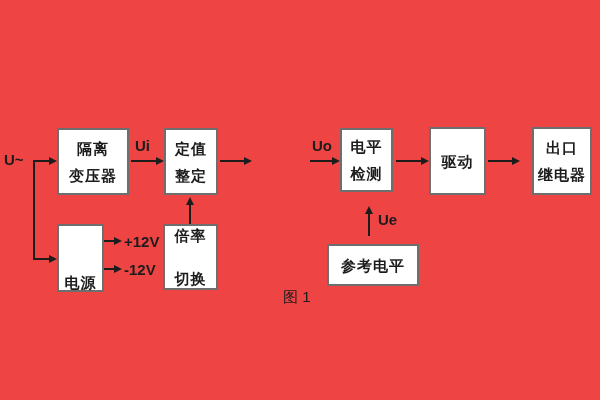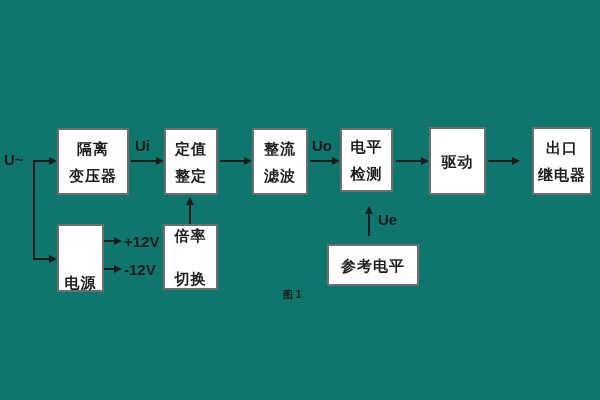--- a/index.html
+++ b/index.html
@@ -4,21 +4,21 @@
 <style>
   html, body {
     margin: 0;
     padding: 0;
     background: #ffffff;
   }
   #canvas {
     position: relative;
     width: 600px;
     height: 400px;
-    background: #0f766e;
+    background: #ef4444;
     font-family: "Liberation Sans", sans-serif;
     color: #1c1c1c;
     overflow: hidden;
   }
   .box {
     position: absolute;
     box-sizing: border-box;
     border: 2px solid #6e6e6e;
     background: #ffffff;
     display: flex;
@@ -51,43 +51,39 @@
   }
   .ah-up {
     position: absolute;
     width: 0; height: 0;
     border-left: 4px solid transparent;
     border-right: 4px solid transparent;
     border-bottom: 8px solid #1c1c1c;
   }
   .caption {
     position: absolute;
-    font-size: 10px;
-    font-weight: bold;
+    font-size: 15px;
+    font-weight: normal;
   }
 </style>
 </head>
 <body>
 
 <div id="canvas">
 
   <div class="box" style="left:57px; top:128px; width:72px; height:67px;">
     <span>隔离</span>
     <span>变压器</span>
   </div>
 
   <div class="box" style="left:164px; top:128px; width:54px; height:67px;">
     <span>定值</span>
     <span>整定</span>
   </div>
 
-  <div class="box" style="left:252px; top:128px; width:56px; height:67px;">
-    <span>整流</span>
-    <span>滤波</span>
-  </div>
 
   <div class="box" style="left:340px; top:128px; width:53px; height:64px;">
     <span>电平</span>
     <span>检测</span>
   </div>
 
   <div class="box" style="left:429px; top:127px; width:57px; height:68px;">
     <span>驱动</span>
   </div>
 

